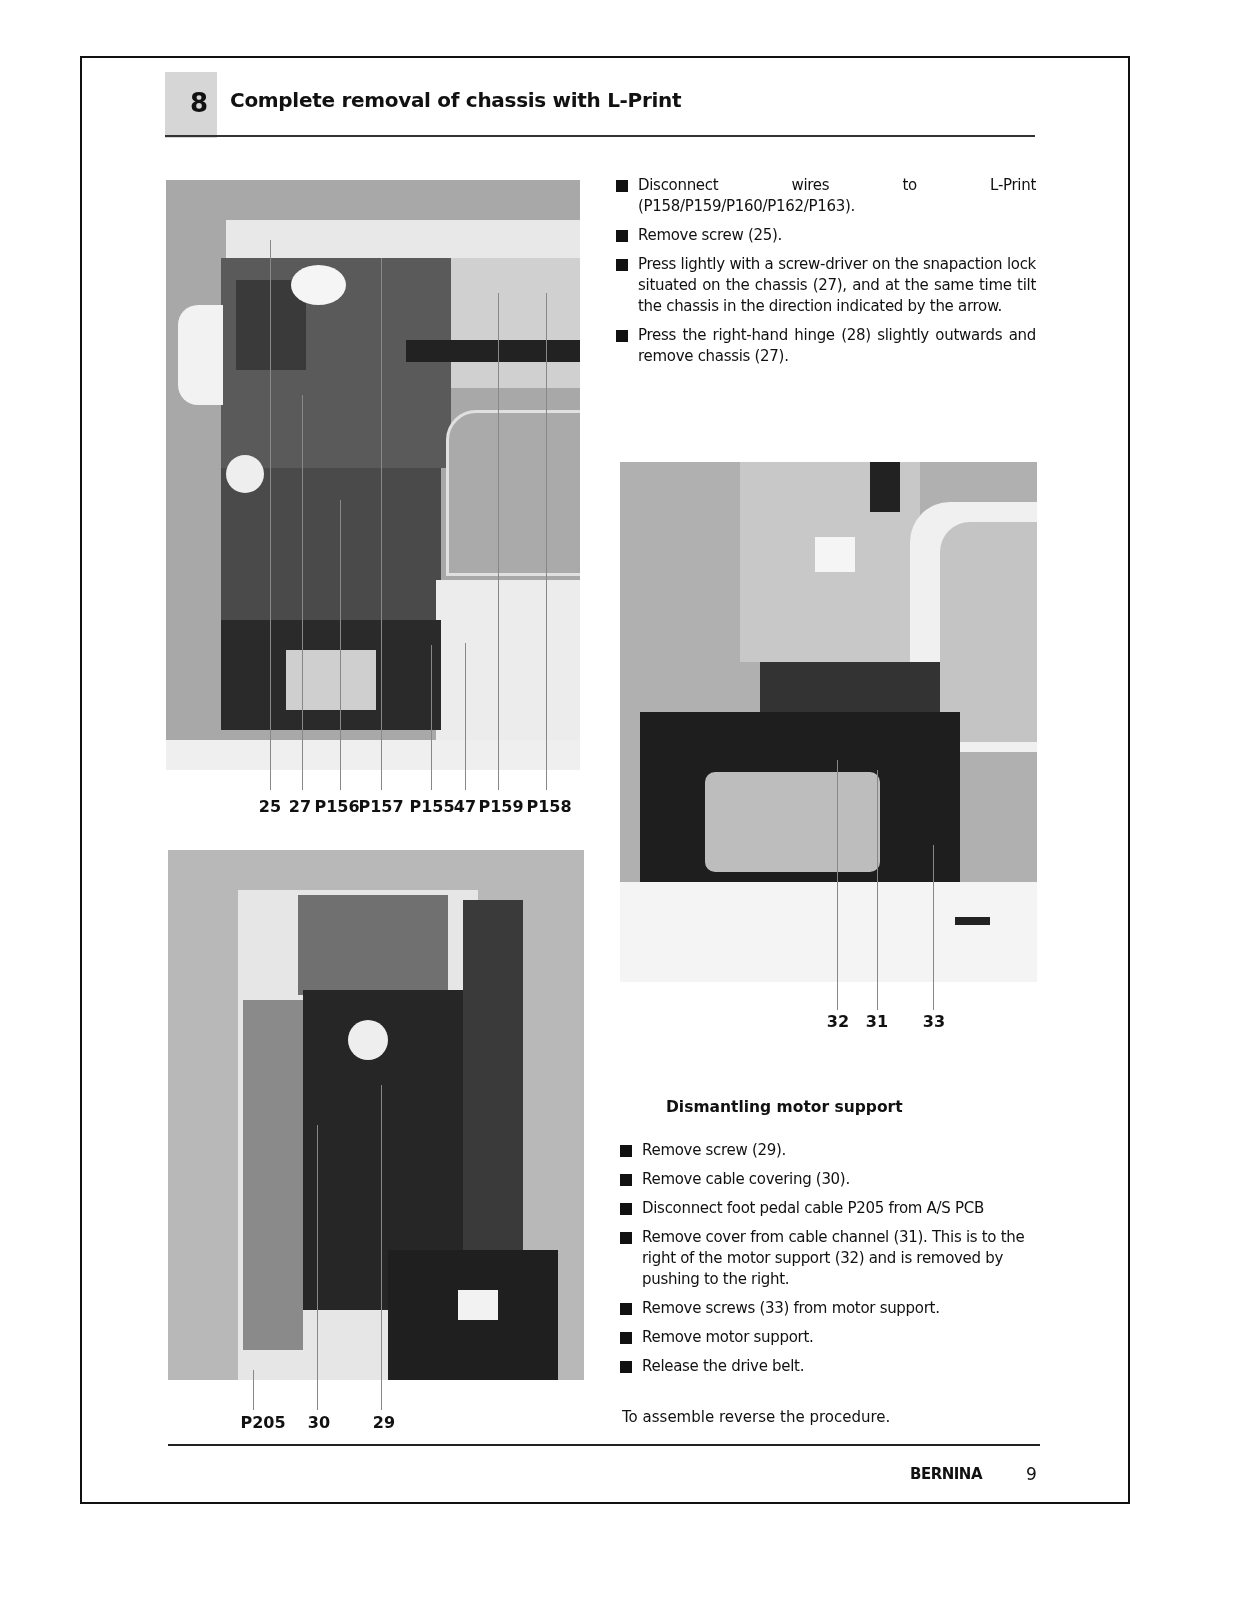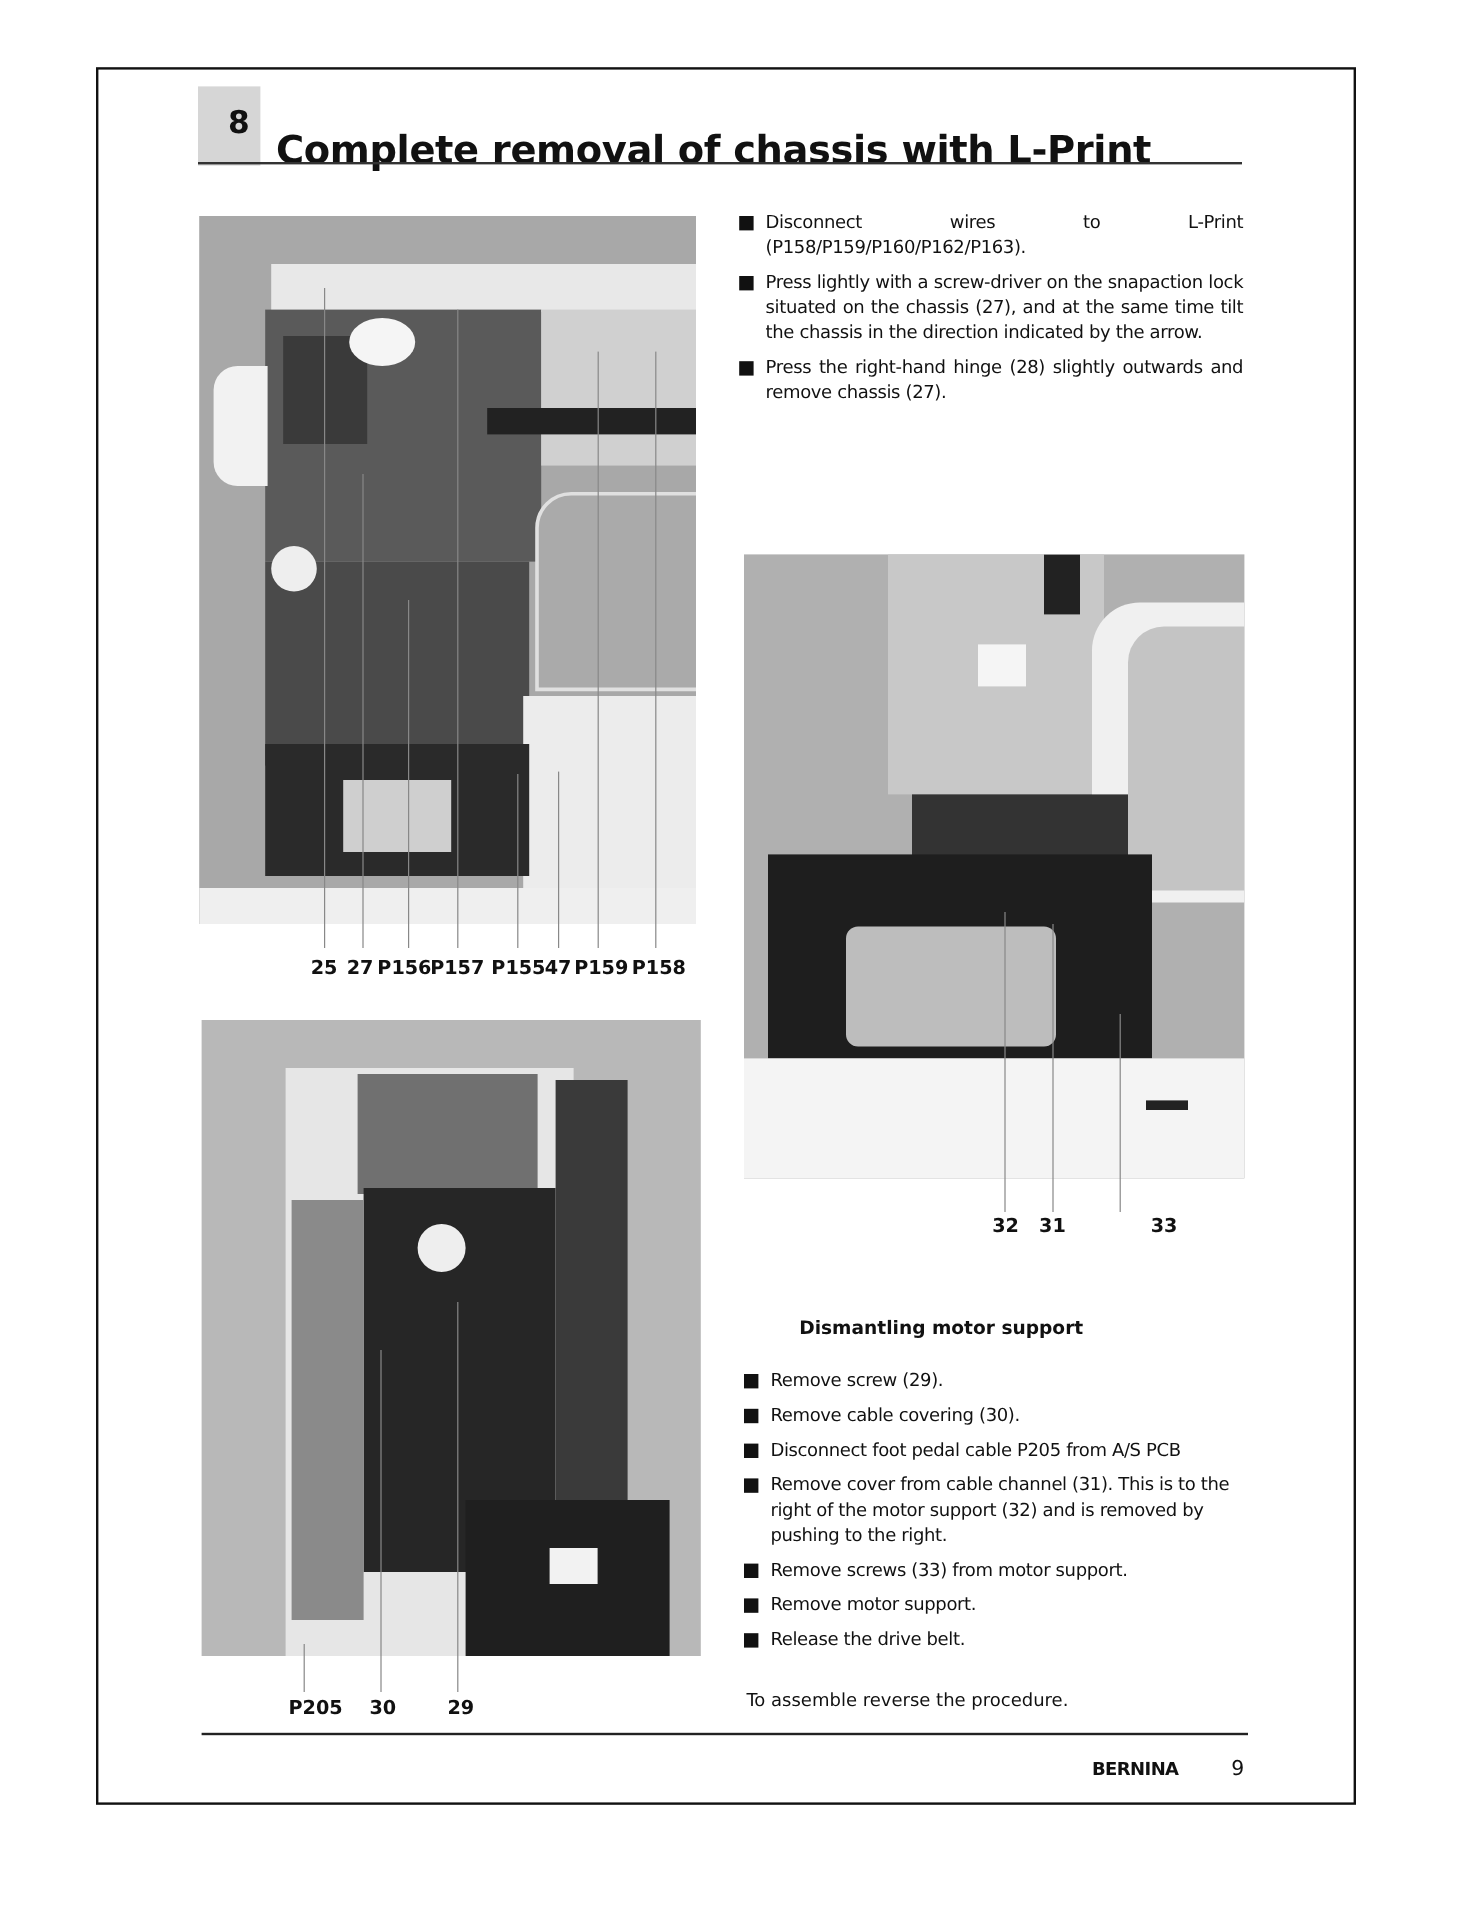--- a/index.html
+++ b/index.html
@@ -1,20 +1,20 @@
 <!DOCTYPE html>
 <html><head>
 <meta charset="utf-8">
 <style>
   html,body{margin:0;padding:0;background:#fff;}
   body{width:1236px;height:1600px;position:relative;overflow:hidden;font-family:"DejaVu Sans",sans-serif;color:#111;}
   .frame{position:absolute;left:80px;top:56px;width:1050px;height:1448px;border:2px solid #111;box-sizing:border-box;}
   .hdr-tab{position:absolute;left:165px;top:72px;width:52px;height:66px;background:#d6d6d6;}
   .hdr-num{position:absolute;left:190px;top:88px;font-weight:bold;font-size:26px;}
-  .hdr-title{position:absolute;left:230px;top:88px;font-weight:bold;font-size:32px;letter-spacing:-0.3px;margin-top:18px;}
+  .hdr-title{position:absolute;left:230px;top:88px;font-weight:bold;font-size:20px;letter-spacing:-0.3px;}
   .hdr-rule{position:absolute;left:165px;top:135px;width:870px;height:2px;background:#333;}
   .photo{position:absolute;background:#9a9a9a;overflow:hidden;}
   .photo .ph-inner{position:absolute;}
   .bullets{position:absolute;list-style:none;margin:0;padding:0;font-size:15px;line-height:21px;letter-spacing:-0.3px;}
   .bullets li{position:relative;padding-left:22px;margin-bottom:8px;text-align:justify;}
   .bullets li::before{content:"";position:absolute;left:0;top:5px;width:12px;height:12px;background:#111;}
   .labels{position:absolute;font-size:16px;font-weight:bold;white-space:nowrap;}
   .labels span{position:absolute;transform:translateX(-50%);}
   .leader{position:absolute;width:1px;background:#888;}
   .subhead{position:absolute;left:622px;top:1098px;font-weight:bold;font-size:15.5px;margin-left:44px;}
@@ -65,20 +65,21 @@
   <span style="left:337px;text-align:center;">P156</span>
   <span style="left:381px;">P157</span>
   <span style="left:432px;">P155</span>
   <span style="left:465px;">47</span>
   <span style="left:501px;">P159</span>
   <span style="left:549px;">P158</span>
 </div>
 
 <ul class="bullets" style="left:616px;top:175px;width:420px;">
   <li>Disconnect wires to L-Print (P158/P159/P160/P162/P163).</li>
+  <li>Remove screw (25).</li>
   <li>Press lightly with a screw-driver on the snapaction lock situated on the chassis (27), and at the same time tilt the chassis in the direction indicated by the arrow.</li>
   <li>Press the right-hand hinge (28) slightly outwards and remove chassis (27).</li>
 </ul>
 
 <div class="photo" style="left:620px;top:462px;width:417px;height:520px;background:#b0b0b0;">
   <div class="ph-inner" style="left:120px;top:0;width:180px;height:200px;background:#c8c8c8;"></div>
   <div class="ph-inner" style="left:290px;top:40px;width:127px;height:250px;background:#f0f0f0;border-radius:40px 0 0 0;"></div>
   <div class="ph-inner" style="left:320px;top:60px;width:97px;height:220px;background:#c4c4c4;border-radius:30px 0 0 0;"></div>
   <div class="ph-inner" style="left:195px;top:75px;width:40px;height:35px;background:#f5f5f5;"></div>
   <div class="ph-inner" style="left:250px;top:0;width:30px;height:50px;background:#222;"></div>
@@ -87,21 +88,21 @@
   <div class="ph-inner" style="left:85px;top:310px;width:175px;height:100px;background:#bdbdbd;border-radius:10px;"></div>
   <div class="ph-inner" style="left:0;top:420px;width:417px;height:100px;background:#f4f4f4;"></div>
   <div class="ph-inner" style="left:335px;top:455px;width:35px;height:8px;background:#222;"></div>
 </div>
 <div class="leader" style="left:837px;top:760px;height:250px;"></div>
 <div class="leader" style="left:877px;top:770px;height:240px;"></div>
 <div class="leader" style="left:933px;top:845px;height:165px;"></div>
 <div class="labels" style="left:0;top:1012px;">
   <span style="left:838px;">32</span>
   <span style="left:877px;">31</span>
-  <span style="left:934px;margin-left:36px;">33</span>
+  <span style="left:934px;">33</span>
 </div>
 
 <div class="photo" style="left:168px;top:850px;width:416px;height:530px;background:#b8b8b8;">
   <div class="ph-inner" style="left:70px;top:40px;width:240px;height:490px;background:#e6e6e6;"></div>
   <div class="ph-inner" style="left:130px;top:45px;width:150px;height:100px;background:#707070;"></div>
   <div class="ph-inner" style="left:135px;top:140px;width:160px;height:320px;background:#262626;"></div>
   <div class="ph-inner" style="left:180px;top:170px;width:40px;height:40px;background:#eee;border-radius:50%;"></div>
   <div class="ph-inner" style="left:295px;top:50px;width:60px;height:470px;background:#3a3a3a;"></div>
   <div class="ph-inner" style="left:75px;top:150px;width:60px;height:350px;background:#8a8a8a;"></div>
   <div class="ph-inner" style="left:220px;top:400px;width:170px;height:130px;background:#1f1f1f;"></div>

